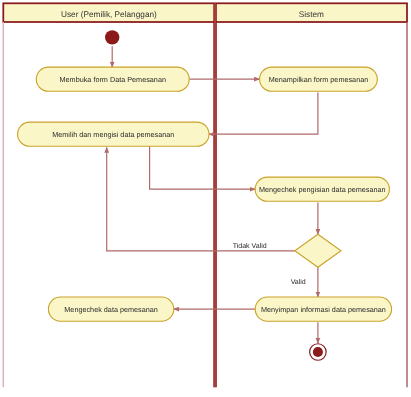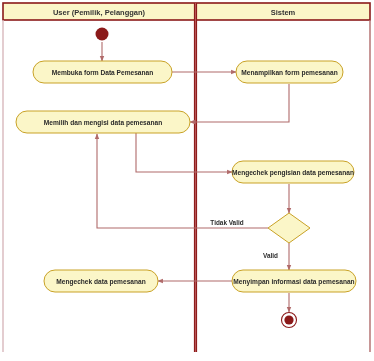--- a/index.html
+++ b/index.html
@@ -9,21 +9,20 @@
   }
   body {
     font-family: "Liberation Sans", sans-serif;
   }
   #canvas {
     position: relative;
     width: 374px;
     height: 361px;
     background: #ffffff;
     overflow: hidden;
-    font-weight: bold;
   }
   svg#diagram {
     position: absolute;
     left: 0;
     top: 0;
     width: 374px;
     height: 361px;
   }
   .lane-header-text {
     font-family: "Liberation Sans", sans-serif;

